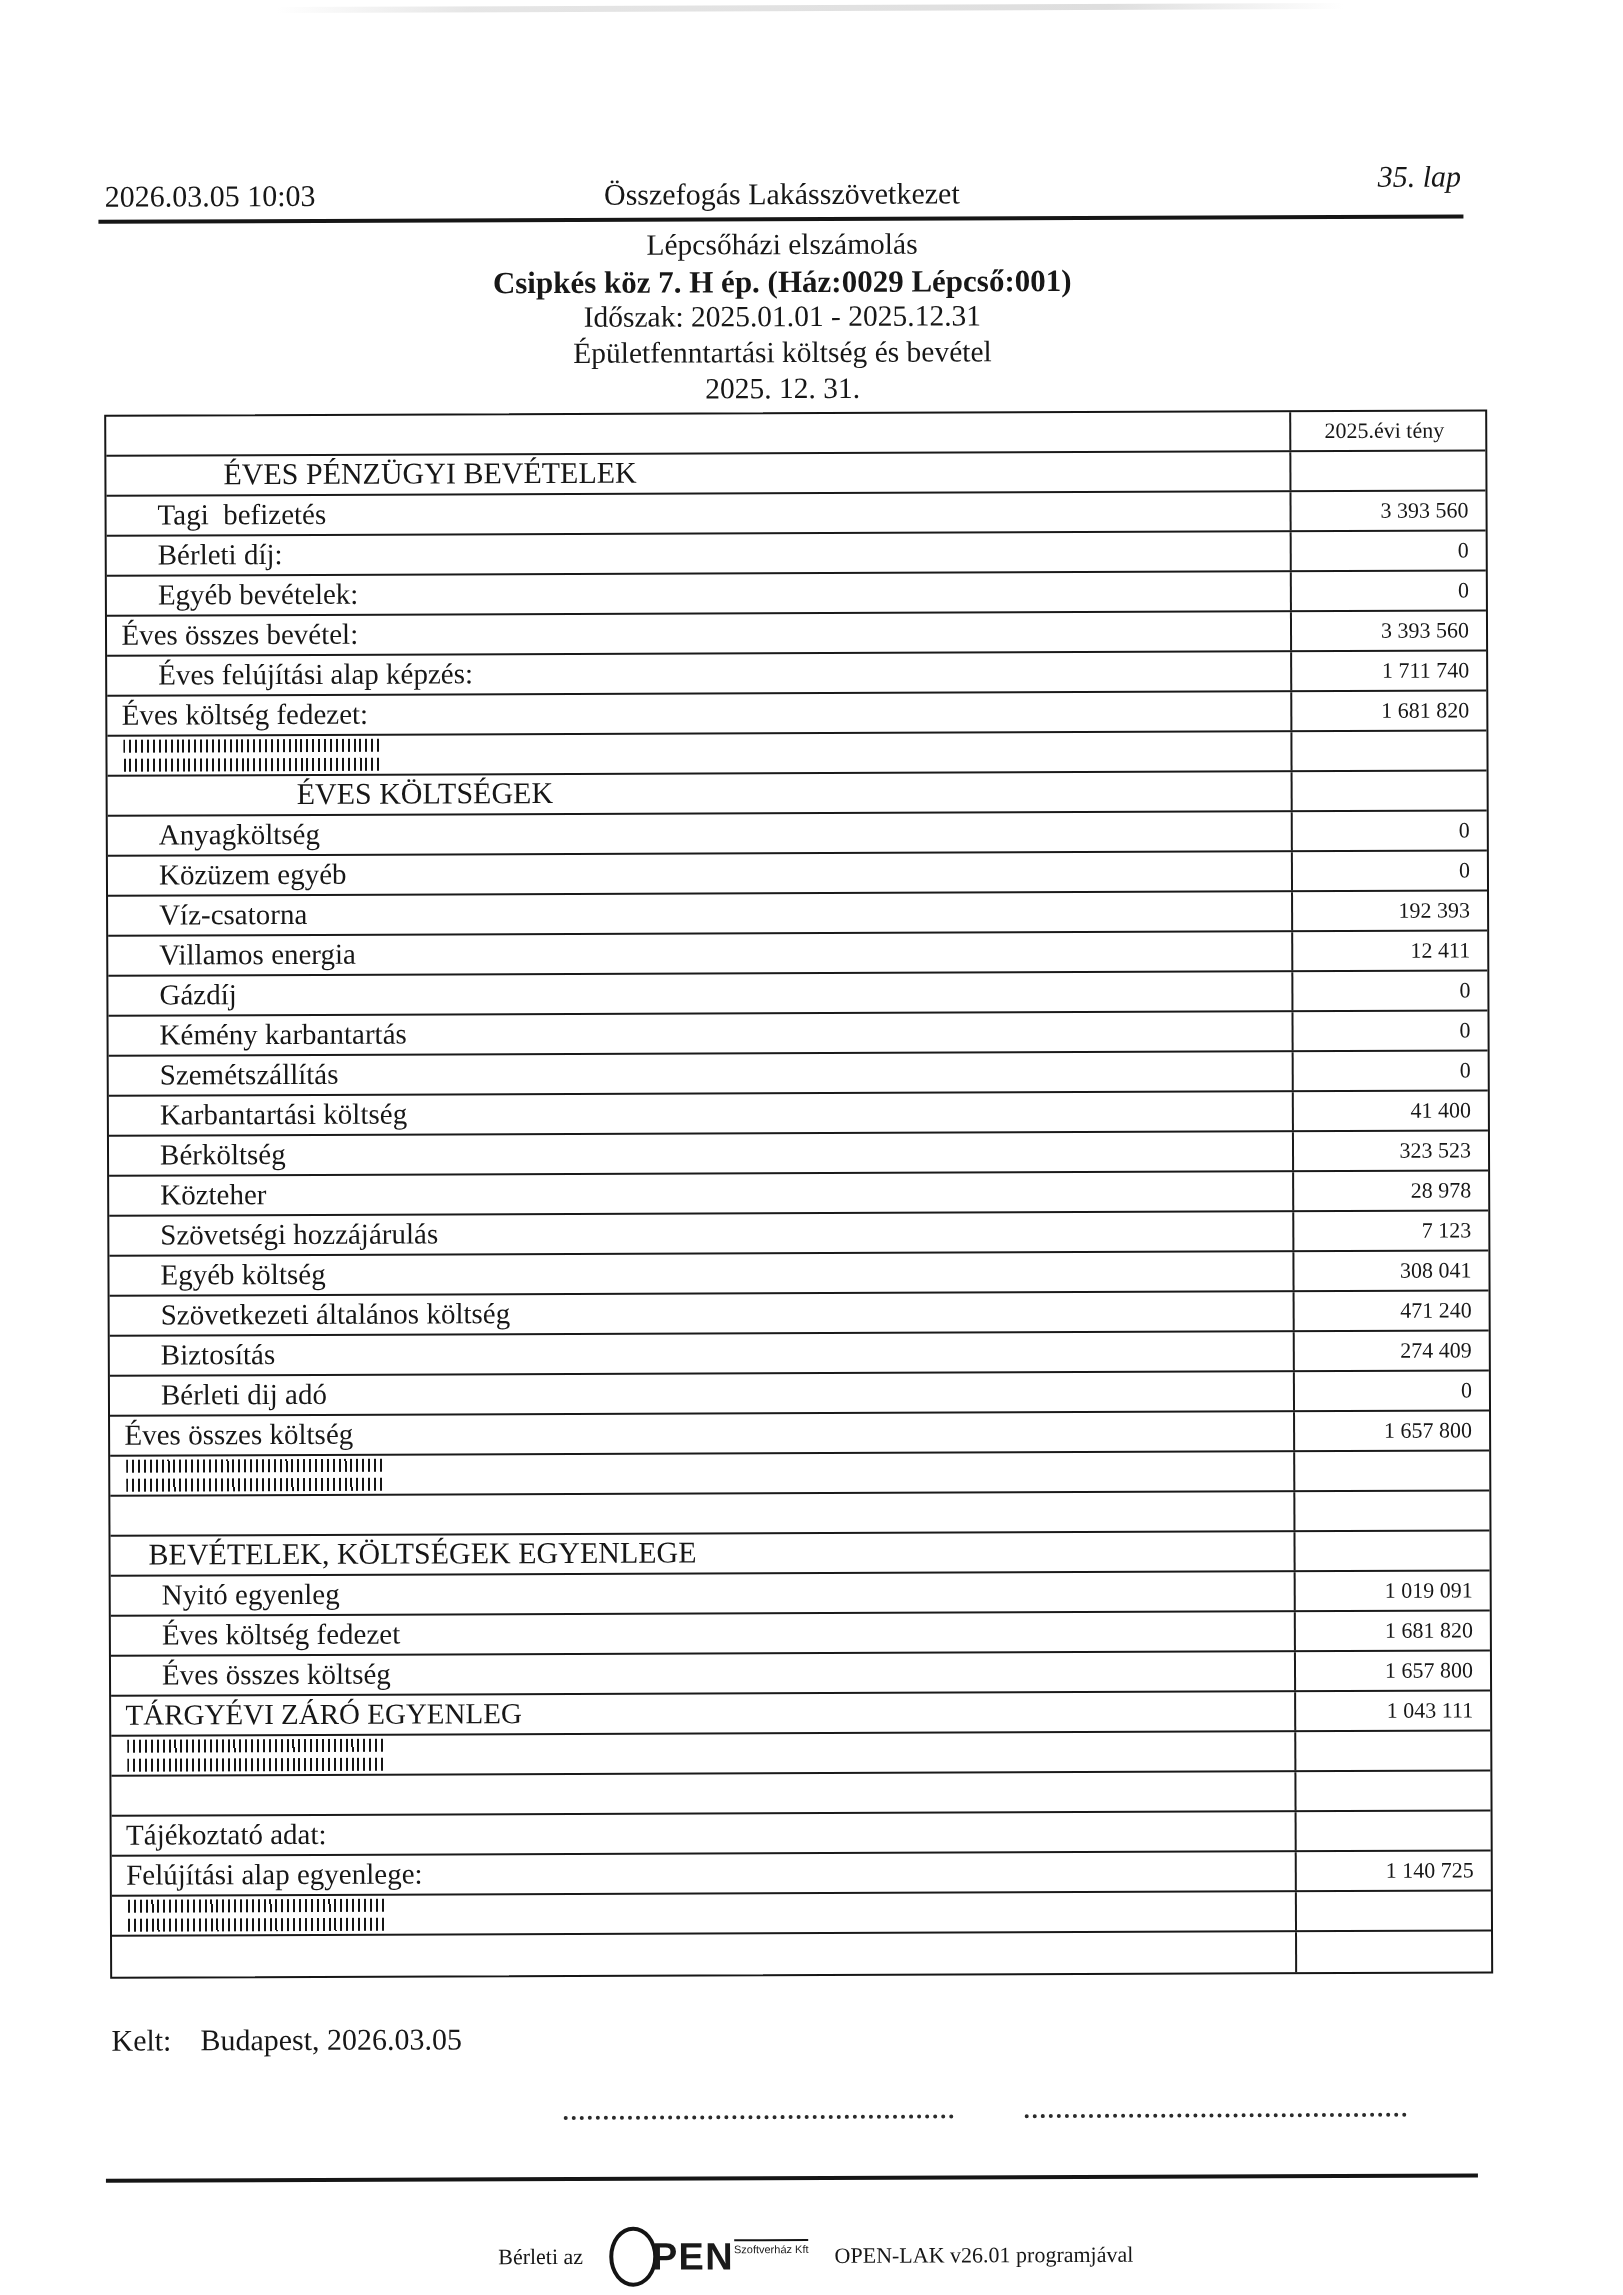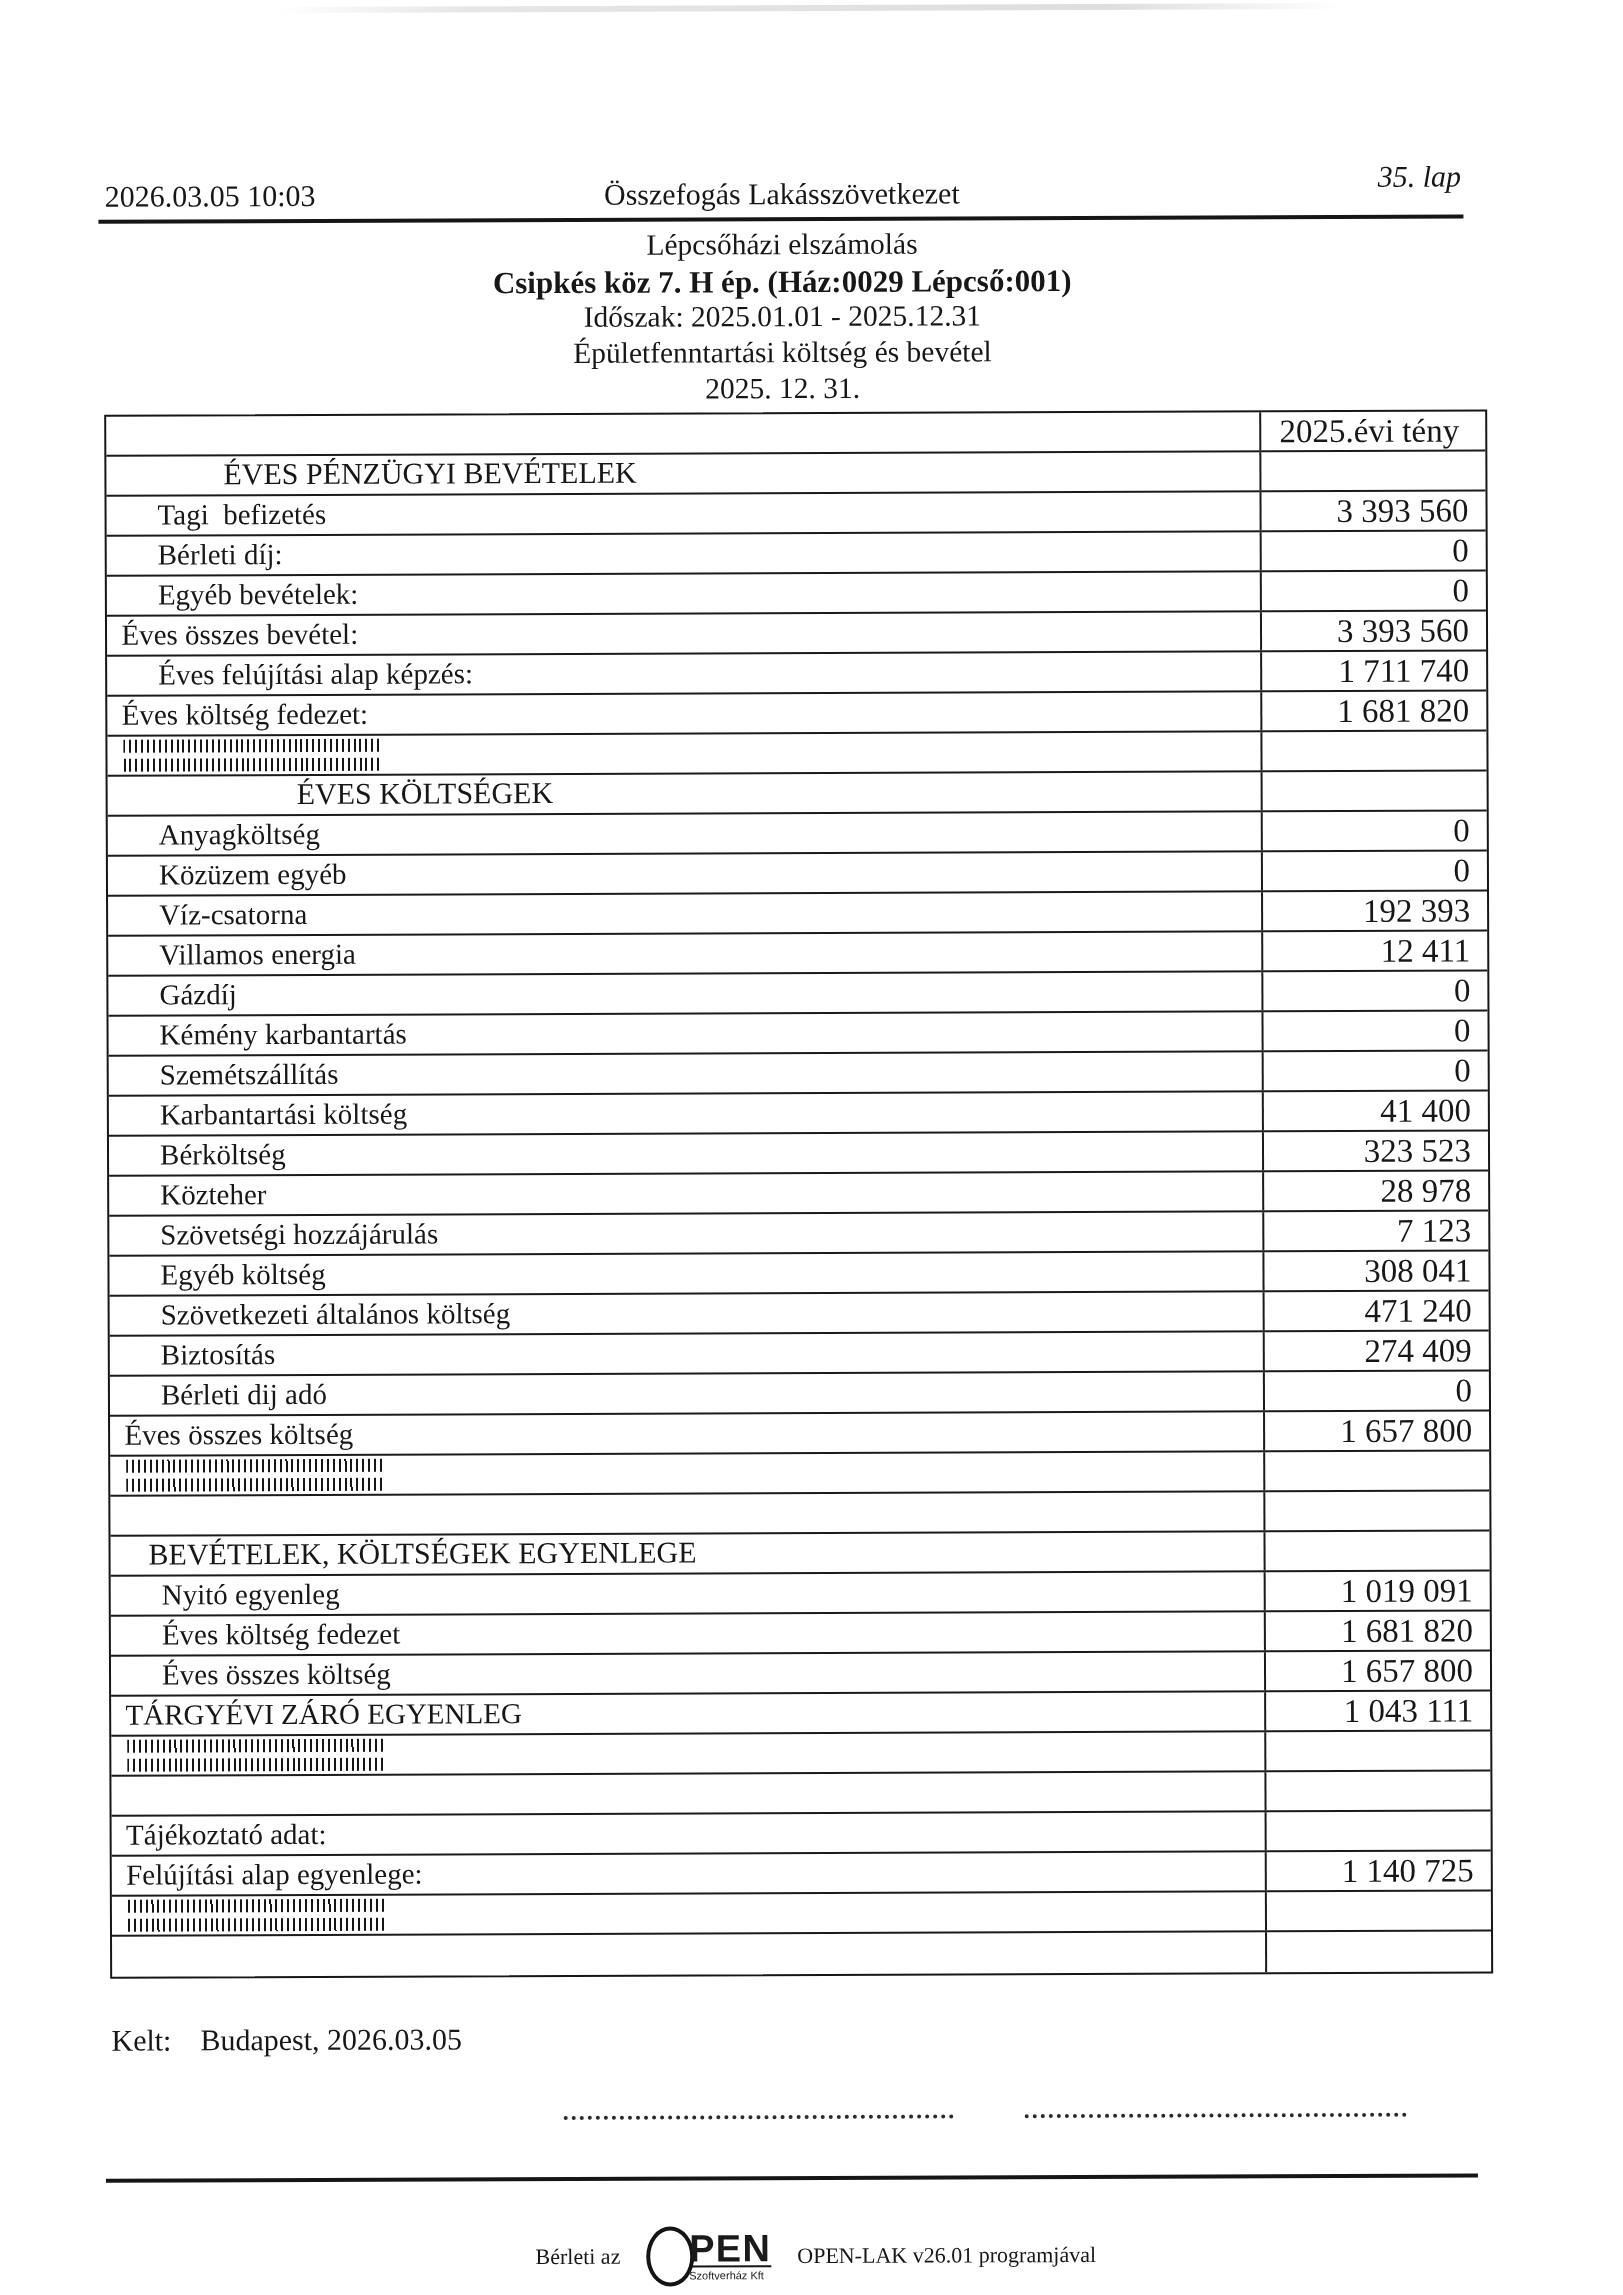--- a/index.html
+++ b/index.html
@@ -68,28 +68,28 @@
   .cl {
     flex: 1;
     display: flex;
     align-items: flex-end;
     padding-bottom: 2.6px;
     font-size: 29px;
     white-space: pre-wrap;
     overflow: hidden;
   }
   .cv {
-    width: 226px;
+    width: 196px;
     box-sizing: border-box;
     border-left: 2px solid #1a1a1a;
     display: flex;
     align-items: center;
     justify-content: flex-end;
     padding-right: 17px;
-    font-size: 33px;
+    font-size: 22px;
   }
   .trow.head .cv { justify-content: center; padding-right: 7.9px; }
   .trow.section .cl { font-size: 30px; }
   .ind0 .cl { padding-left: 14.4px; }
   .ind1 .cl { padding-left: 51px; }
   .ind2 .cl { padding-left: 117px; }
   .ind3 .cl { padding-left: 189px; }
   .ind4 .cl { padding-left: 38px; }
   .trow.hatch .cl {
     flex-direction: column;
@@ -137,21 +137,21 @@
   .open-logo {
     display: flex;
     align-items: center;
   }
   .logo-o {
     width: 48px; height: 60px;
     border: 4.6px solid #141414;
     border-radius: 50%;
     box-sizing: border-box;
   }
-  .logo-right { display: flex; flex-direction: column; margin-left: -5.2px; }
+  .logo-right { display: flex; margin-left: -5.2px; }
   .logo-pen {
     font-family: "Liberation Sans", sans-serif;
     font-weight: bold;
     font-size: 38px;
     line-height: 0.92;
     letter-spacing: 1.3px;
     color: #1a1a1a;
   }
   .logo-sub {
     font-family: "Liberation Sans", sans-serif;

